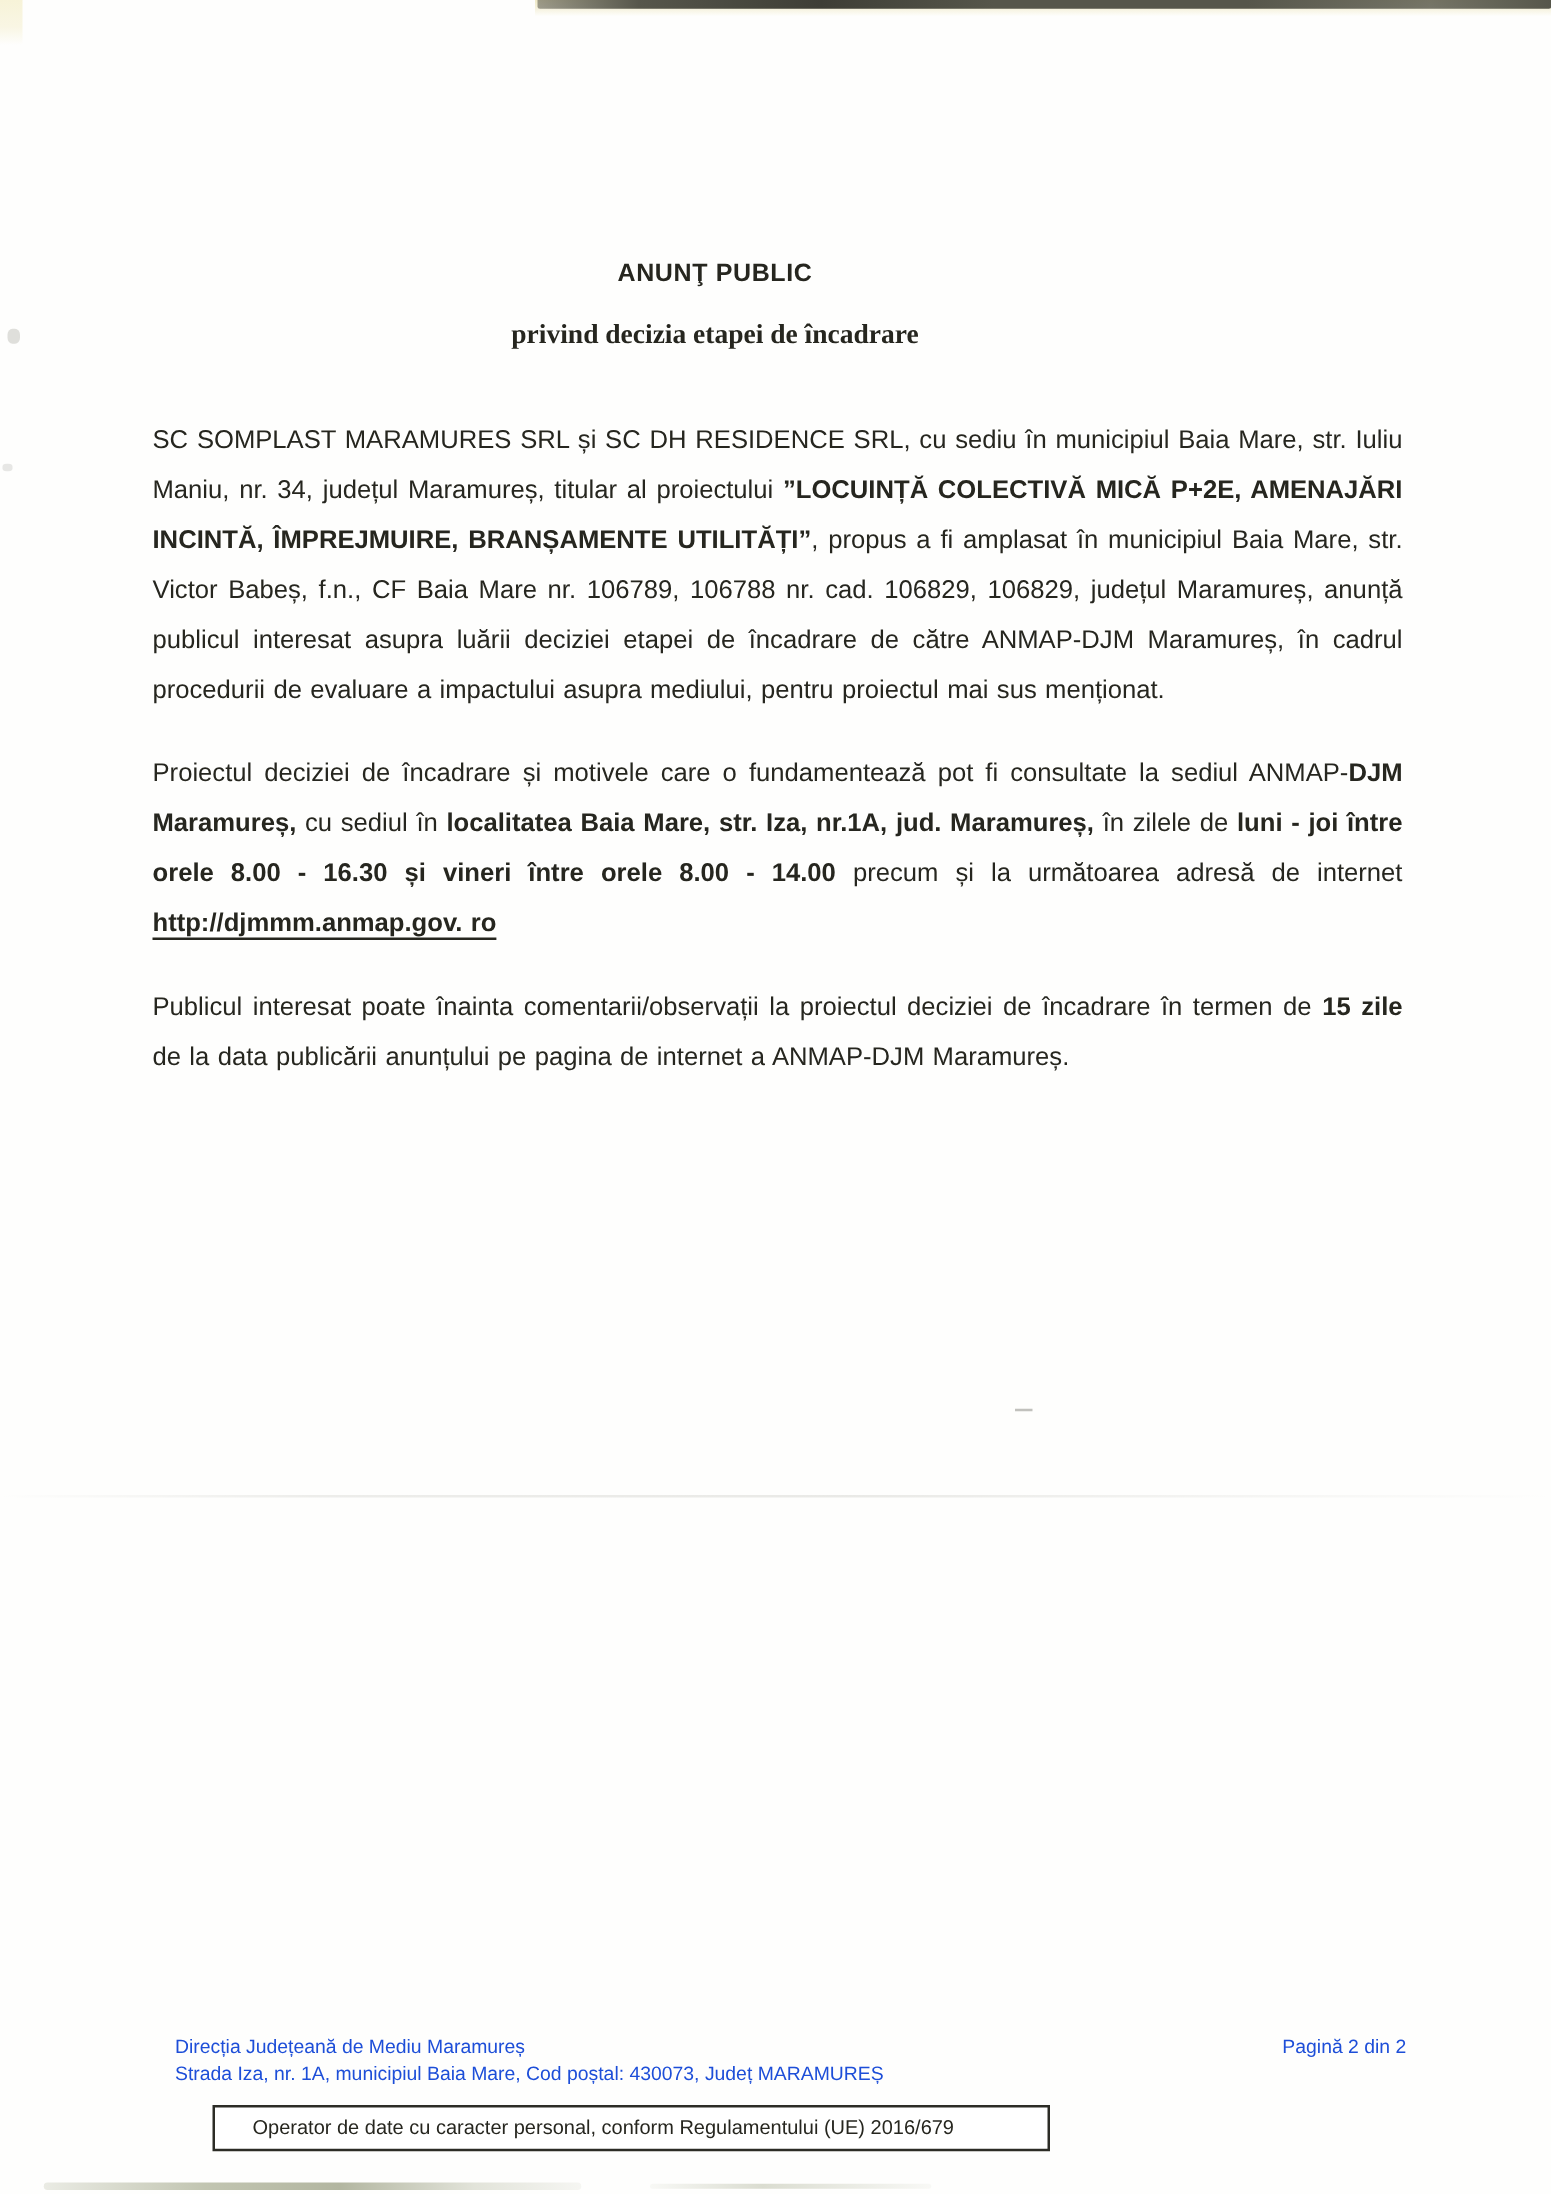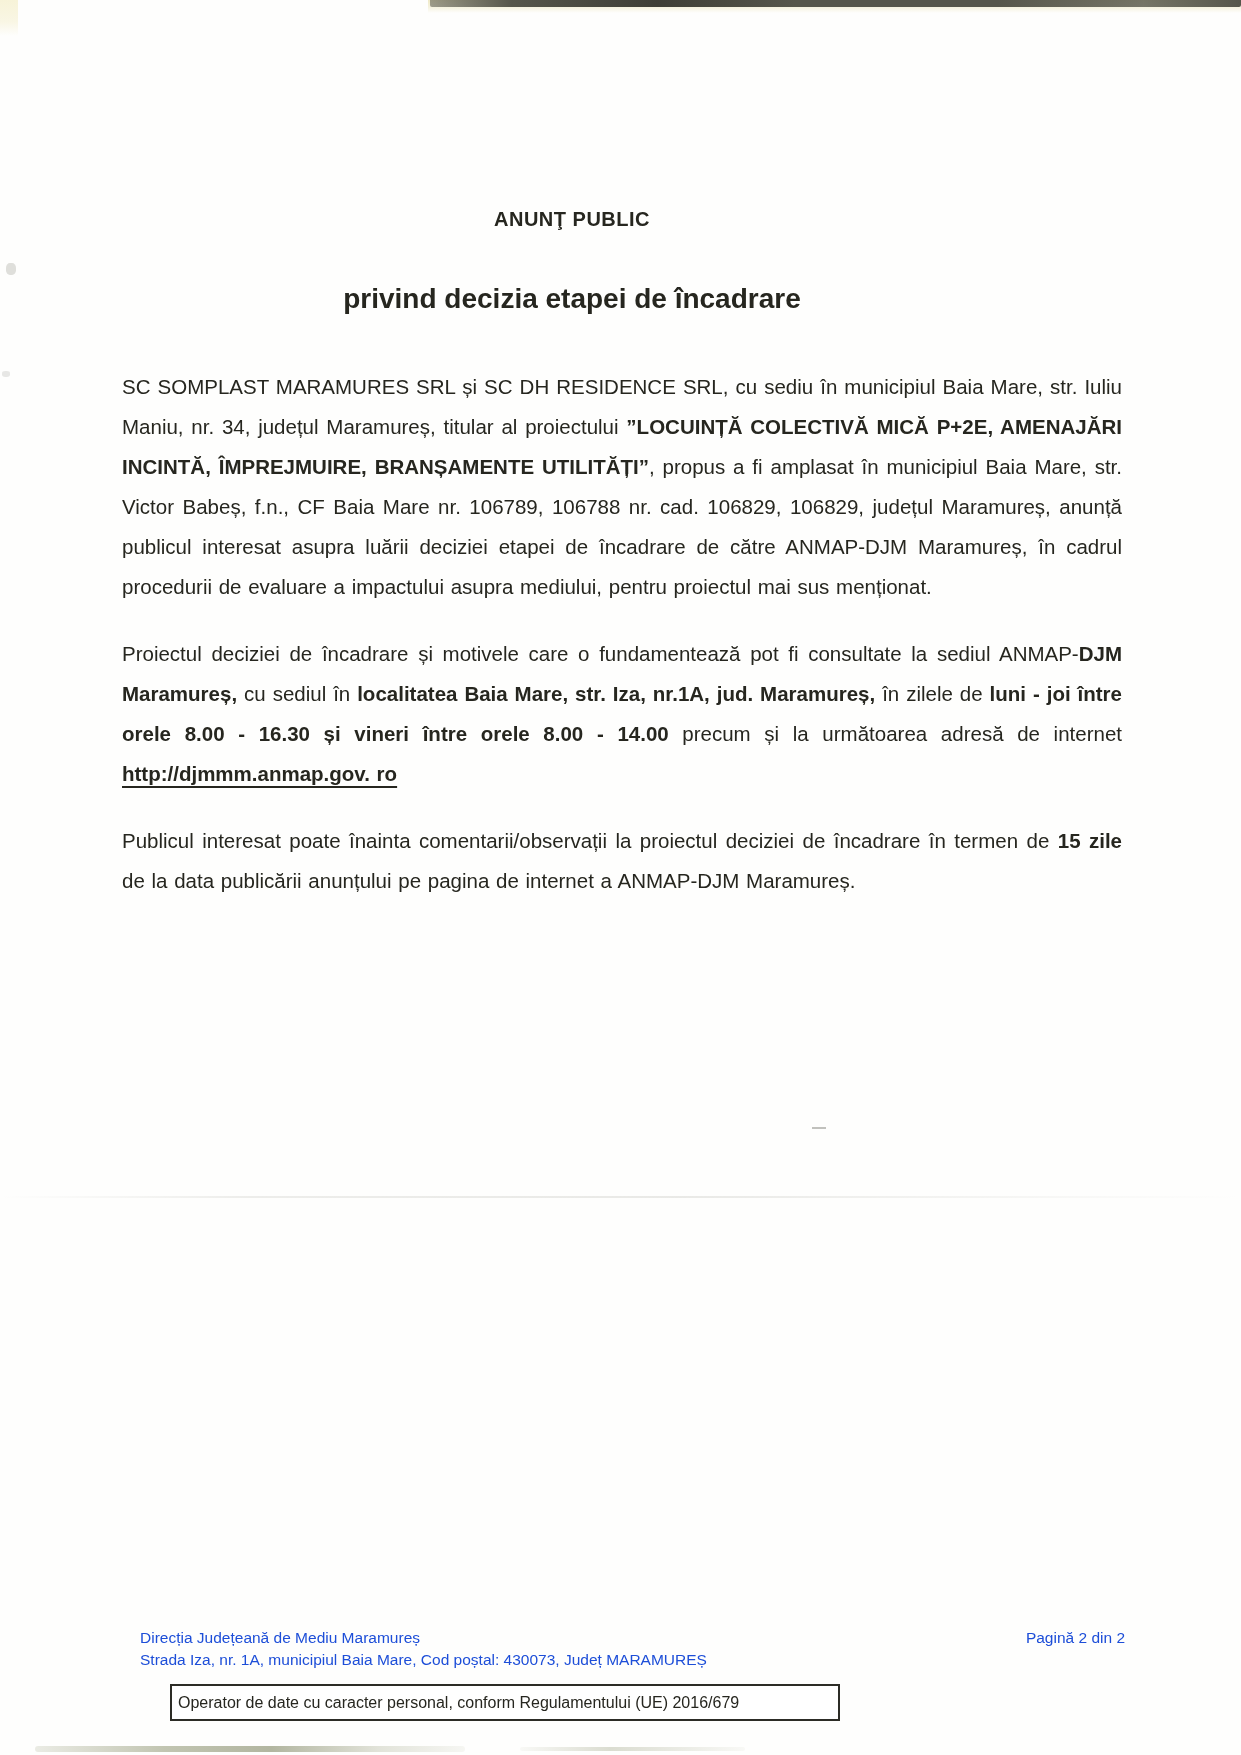--- a/index.html
+++ b/index.html
@@ -34,33 +34,33 @@
   .scan-strip-bottom{position:absolute;top:1746px;left:35px;width:430px;height:6px;
     background:linear-gradient(90deg,rgba(198,201,182,.35) 0%,rgba(183,187,164,.85) 30%,rgba(170,174,150,.9) 55%,rgba(198,201,182,.5) 80%,rgba(198,201,182,.15) 100%);
     border-radius:3px;}
   .scan-strip-bottom2{position:absolute;top:1747px;left:520px;width:225px;height:4px;
     background:linear-gradient(90deg,rgba(198,201,182,.1),rgba(183,187,164,.5) 40%,rgba(198,201,182,.1));border-radius:3px;}
 
   
   .doc{position:absolute;left:122px;top:208px;width:1000px;}
   .doc-header{padding-right:100px;text-align:center;}
   .doc-title{font-size:20px;font-weight:bold;letter-spacing:.5px;}
-  .doc-subtitle{margin-top:52px;font-size:28px;font-weight:bold;}
+  .doc-subtitle{margin-top:23px;font-size:22px;font-weight:bold;font-family:Liberation Serif, serif;}
   .body-text{margin-top:52px;}
   .para{font-size:20.5px;line-height:40px;text-align:justify;word-spacing:1px;margin-top:39px;}
   .para + .para{margin-top:27px;}
   .para .b{font-weight:bold;}
   .para .u{text-decoration:underline;text-underline-offset:5px;}
 
   
   .footer{position:absolute;left:140px;right:116px;top:1627px;font-size:15.5px;line-height:22px;color:#1d4ed8;}
   .footer-row1{display:flex;justify-content:space-between;align-items:baseline;}
   .footer .u{text-decoration:underline;text-underline-offset:3px;}
   .gdpr-box{position:absolute;left:170px;top:1684px;width:670px;height:37px;
-    border:2px solid #2c2c26;display:flex;align-items:center;padding-left:6px;
+    border:2px solid #2c2c26;display:flex;align-items:center;padding-left:30px;
     font-size:16px;background:#fff;}
 </style>
 </head>
 <body>
 
 <div class="scan-cream-top"></div>
 <div class="scan-bar-top"></div>
 <div class="scan-corner-left"></div>
 <div class="scan-smudge-a"></div>
 <div class="scan-smudge-b"></div>

